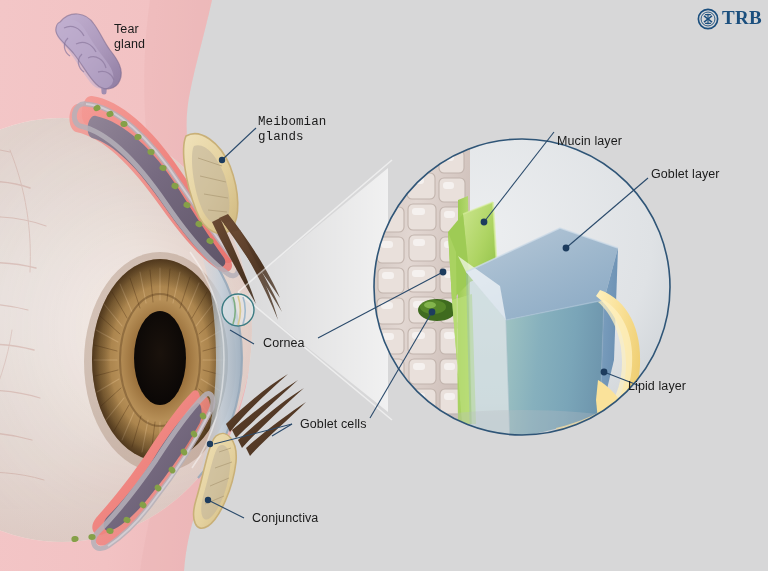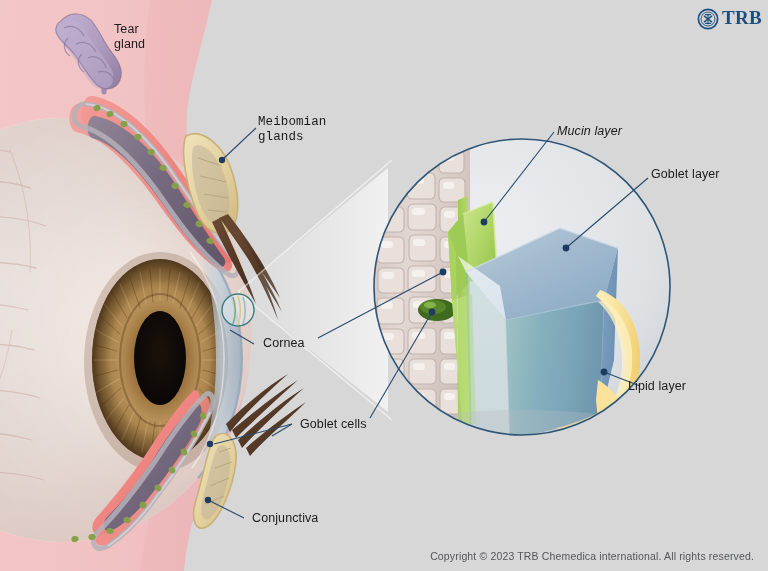--- a/index.html
+++ b/index.html
@@ -603,32 +603,31 @@
 
   <div class="lbl" style="left:258px; top:115px;font-family:Liberation Mono, monospace;">Meibomian
 glands</div>
 
   <div class="lbl" style="left:263px; top:336px;">Cornea</div>
 
   <div class="lbl" style="left:300px; top:417px;">Goblet cells</div>
 
   <div class="lbl" style="left:252px; top:511px;">Conjunctiva</div>
 
-  <div class="lbl" style="left:557px; top:124px;font-style:italic;">Mucin layer</div>
+  <div class="lbl" style="left:557px; top:134px;">Mucin layer</div>
 
   <div class="lbl" style="left:651px; top:167px;">Goblet layer</div>
 
   <div class="lbl" style="left:628px; top:379px;">Lipid layer</div>
 
   <div id="logo">
     <svg class="mark" viewBox="0 0 24 24">
       <circle cx="12" cy="12" r="10.5" fill="none" stroke="#1b4f7e" stroke-width="1.8"></circle>
       <circle cx="12" cy="12" r="7.6" fill="none" stroke="#1b4f7e" stroke-width="1"></circle>
       <path d="M7.6 8.6 L16.4 15.4 M16.4 8.6 L7.6 15.4" stroke="#1b4f7e" stroke-width="1.5"></path>
       <path d="M12 6.4 L12 17.6" stroke="#1b4f7e" stroke-width="1.2"></path>
       <path d="M8.8 7.2 L15.2 7.2 M8.8 16.8 L15.2 16.8" stroke="#1b4f7e" stroke-width="1.2"></path>
     </svg>
     <span class="wordmark">TRB</span>
   </div>
 
-  <div class="copyright">Copyright © 2023 TRB Chemedica international. All rights reserved.</div>
 
 </div>
 
 </body></html>

